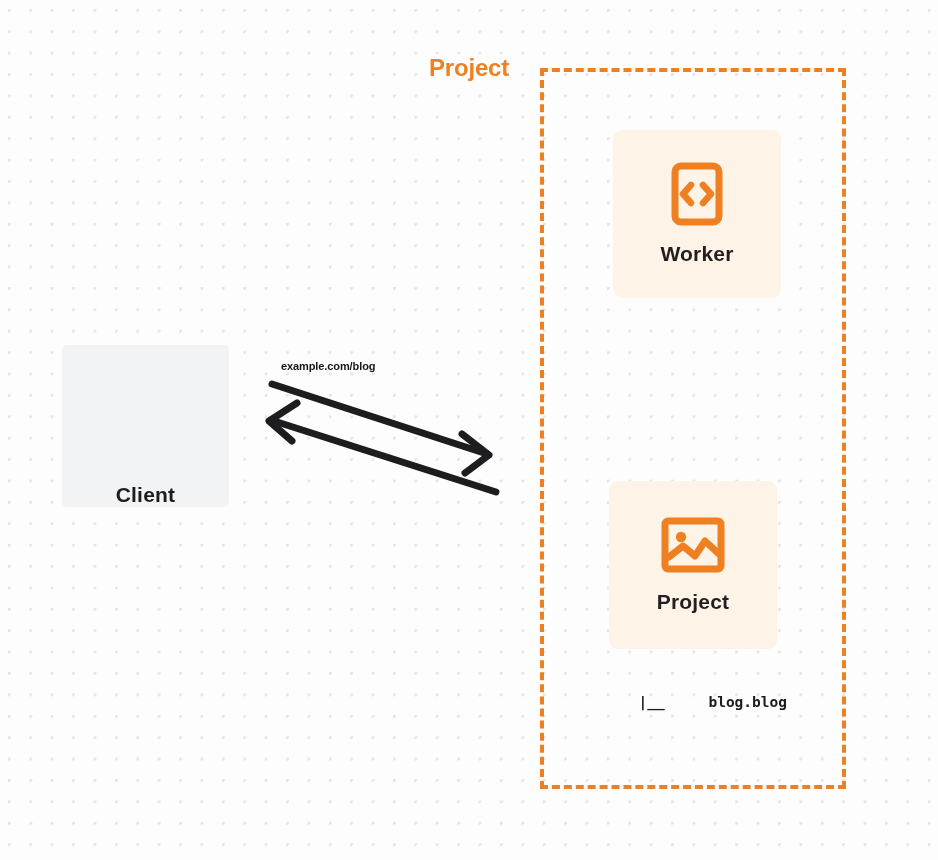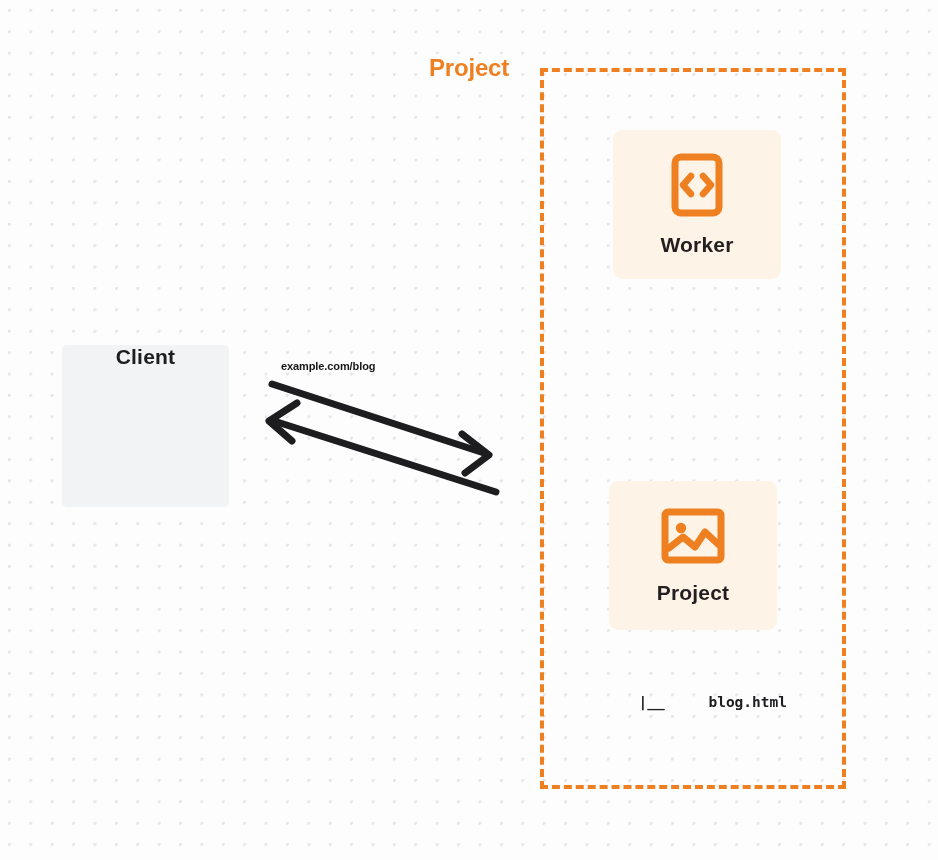--- a/index.html
+++ b/index.html
@@ -24,21 +24,21 @@
   
   #client-node {
     position: absolute;
     left: 62px;
     top: 345px;
     width: 167px;
     height: 162px;
     background: #f2f3f4;
     border-radius: 5px;
     display: flex;
-    align-items: flex-start;
+    align-items: flex-end;
     justify-content: center;
   }
   #client-node .node-label {
     font-size: 21px;
     font-weight: bold;
     color: #1d1d1f;
     letter-spacing: 0.2px;
   }
 
   
@@ -86,21 +86,21 @@
     color: #ef8022;
     letter-spacing: -0.2px;
     white-space: nowrap;
     text-align: center;
   }
 
   
   .service-card {
     position: absolute;
     width: 168px;
-    height: 149px;
+    height: 168px;
     background: #fdf3e7;
     border-radius: 9px;
     display: flex;
     flex-direction: column;
     align-items: center;
     justify-content: center;
   }
   #worker-card { left: 613px; top: 130px; }
   #assets-card { left: 609px; top: 481px; }
 
@@ -170,17 +170,17 @@
   <div id="assets-card" class="service-card">
     <svg class="service-icon" width="64" height="58" viewBox="0 0 64 58">
       <rect x="4" y="5" width="56" height="48" rx="3" ry="3" fill="none" stroke="#ef8022" stroke-width="7"></rect>
       <circle cx="20" cy="21" r="5.2" fill="#ef8022"></circle>
       <polyline points="8,41 22,30 34,40 44,25 58,38" fill="none" stroke="#ef8022" stroke-width="7" stroke-linecap="round" stroke-linejoin="round"></polyline>
     </svg>
     <span class="service-name">Project</span>
   </div>
 
   <div id="file-tree">
-    <span class="tree-row">|__     blog.html</span>
+    <span class="tree-row">|__     blog.blog</span>
     
   </div>
 
 </div>
 
 </body></html>

